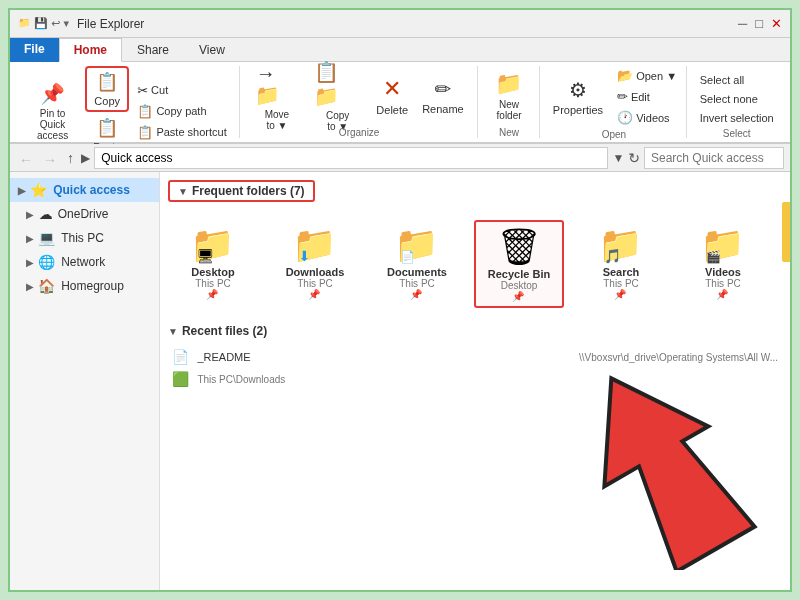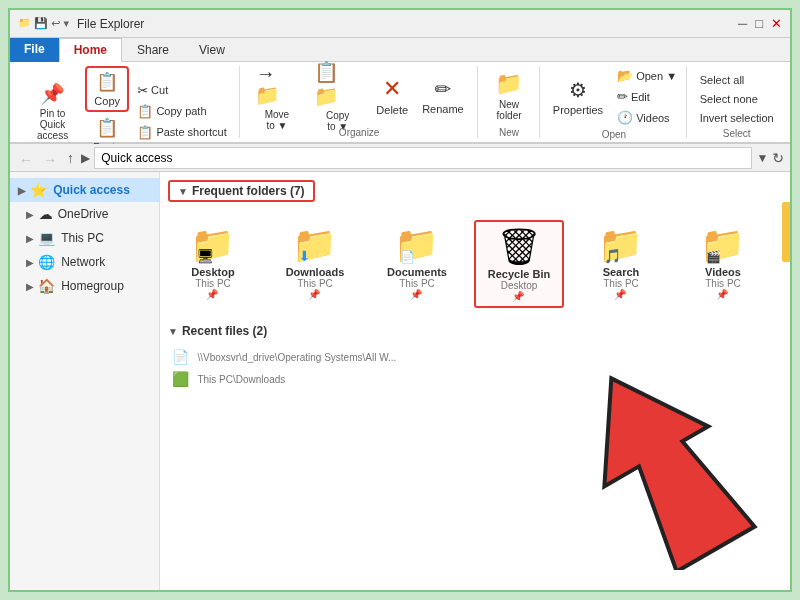--- a/index.html
+++ b/index.html
@@ -436,20 +436,21 @@
   </div>
 
   <div class="address-bar">
     <span class="nav-btn disabled">←</span>
     <span class="nav-btn disabled">→</span>
     <span class="nav-btn">↑</span>
     <span style="font-size:12px;color:#555;">▶</span>
     <input class="address-input" value="Quick access" readonly="" style="">
     <span style="font-size:12px;color:#555;">▼</span>
     <span style="font-size:14px;color:#555;cursor:pointer;">↻</span>
+    <input class="search-input" placeholder="Search Quick access" style="">
   </div>
 
   <div class="main-area">
 
     <div class="sidebar">
       <div class="sidebar-item active">
         <span class="arrow">▶</span>
         <span class="item-icon">⭐</span>
         <span>Quick access</span>
       </div>
@@ -547,20 +548,21 @@
 
       </div>
 
       <div class="recent-section">
         <div class="section-header">
           <span class="arrow">▼</span>
           <span>Recent files (2)</span>
         </div>
         <div class="recent-item">
           <span class="recent-icon">📄</span>
+          <span class="recent-item-name">_README</span>
           <span class="recent-item-path">\\Vboxsvr\d_drive\Operating Systems\All W...</span>
         </div>
         <div class="recent-item">
           <span class="recent-icon">🟩</span>
           <span class="recent-item-path">This PC\Downloads</span>
         </div>
       </div>
 
       <div class="right-edge-yellow"></div>
 

